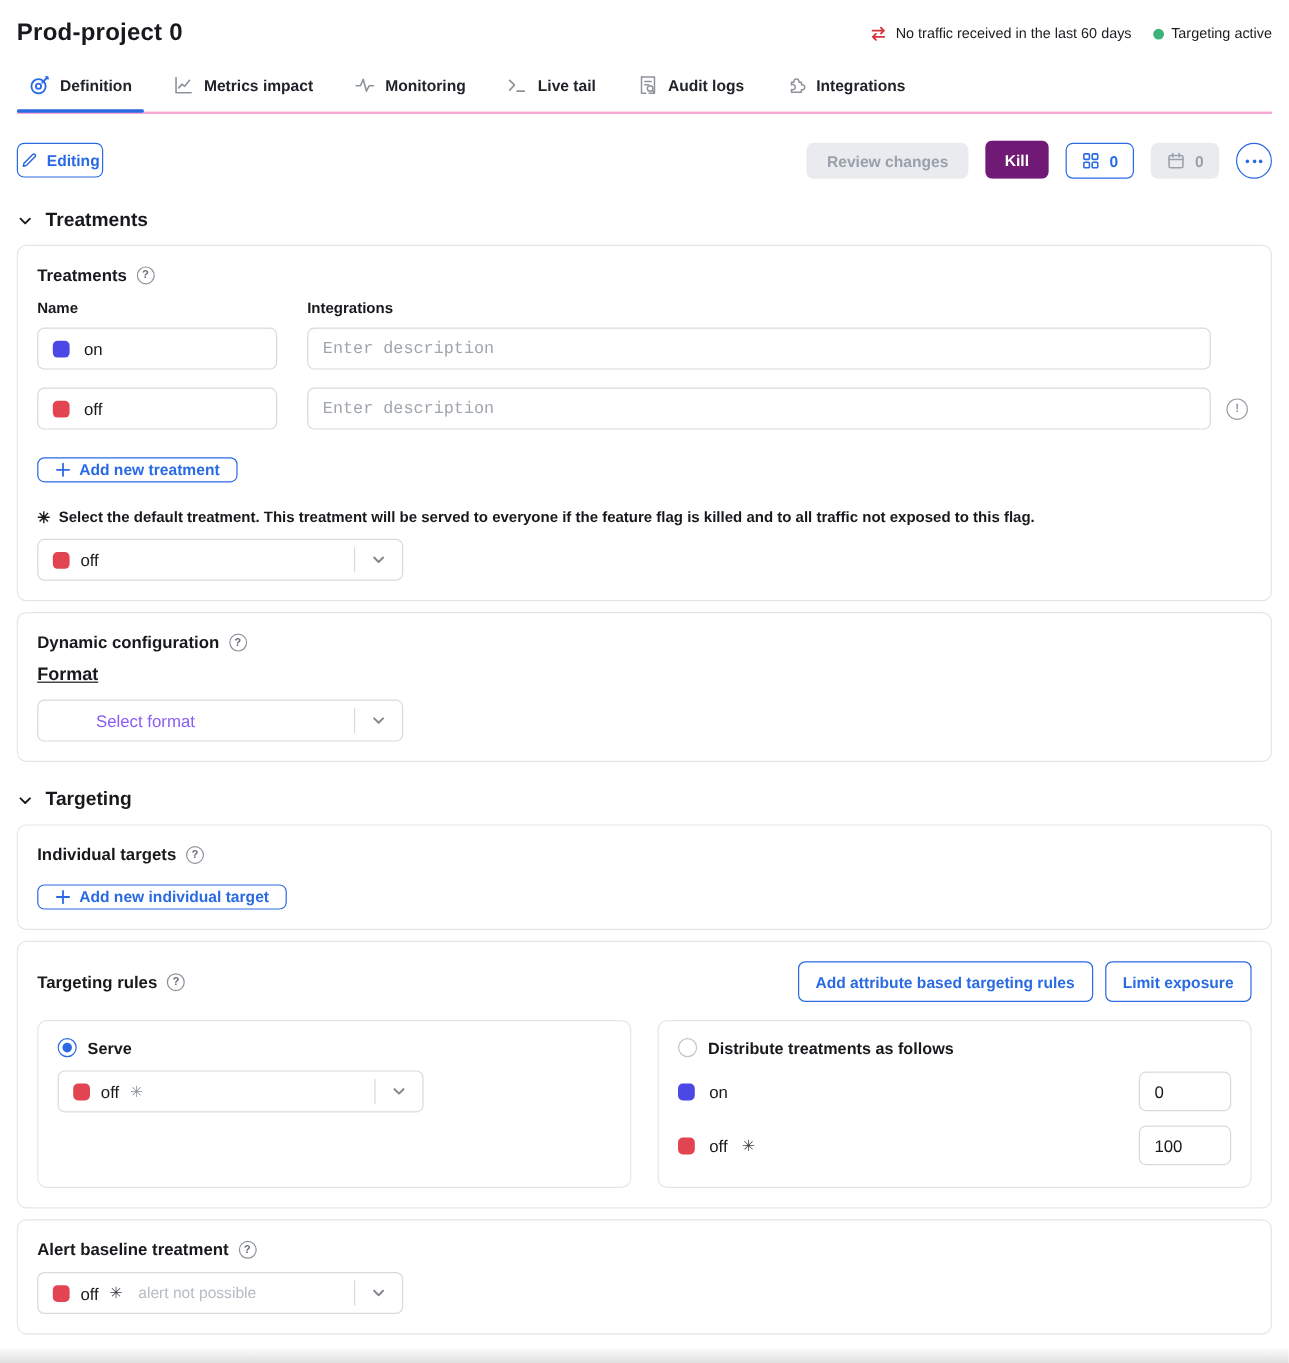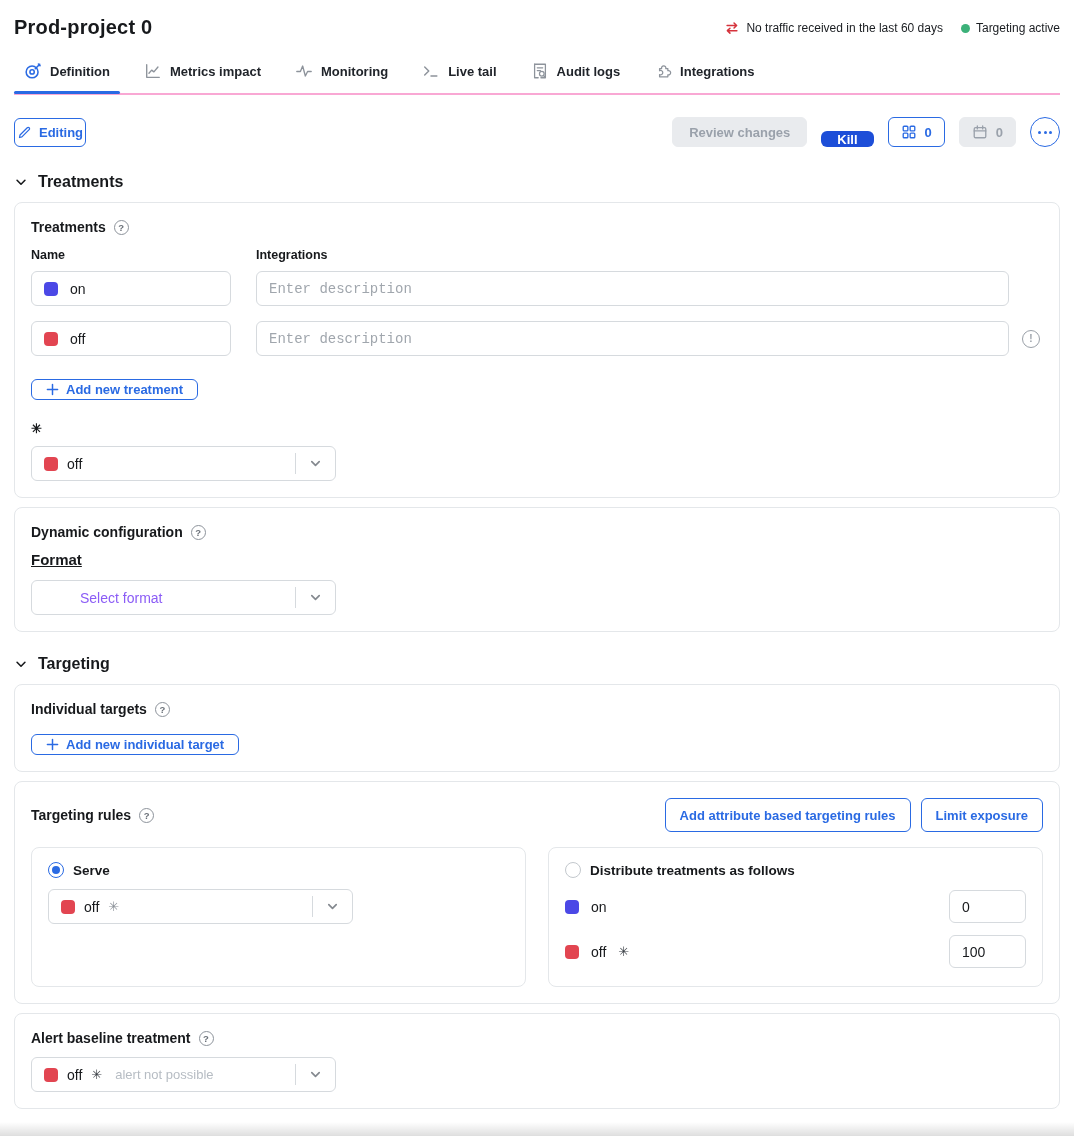--- a/index.html
+++ b/index.html
@@ -28,21 +28,21 @@
 
   
   .toolbar { display:flex; justify-content:space-between; align-items:center; margin-top:22px; }
   .btn { display:inline-flex; align-items:center; justify-content:center; gap:7px; border-radius:6px;
          font-size:13px; font-weight:bold; cursor:pointer; border:1px solid transparent; background:#fff; }
   .btn-outline { border-color:#2a6ae3; color:#2a6ae3; }
   .btn-editing { height:29px; padding:0 2px; }
   .right-actions { display:flex; align-items:flex-end; gap:14px;padding-left:48px; }
   .btn-disabled { background:#e9ebee; color:#9aa1ab; border-color:#e9ebee; cursor:default; }
   .btn-review { height:30px; padding:0 16px; }
-  .btn-kill { height:16px; padding:0 15px; background:#1d4ed8; color:#fff; }
+  .btn-kill { height:32px; padding:0 15px; background:#701a75; color:#fff; }
   .btn-count { height:30px; padding:0 12px; gap:8px; }
   .btn-count.gray { background:#e9ebee; color:#9aa1ab; border-color:#e9ebee; }
   .btn-ellipsis { width:30px; height:30px; border-radius:50%; border:1px solid #2a6ae3; gap:2.5px; }
   .dot { width:3px; height:3px; border-radius:50%; background:#2a6ae3; }
 
   
   .section-header { display:flex; align-items:center; gap:10px; margin-top:26px; margin-bottom:11px;
                     font-size:16px; font-weight:bold; cursor:pointer; }
   .card { border:1px solid #e4e7ea; border-radius:8px; padding:16px; background:#fff; margin-bottom:9px; }
   .card-title-row { display:flex; align-items:center; gap:8px; margin-bottom:13px; }
@@ -283,20 +283,21 @@
       <span class="plus">
         <svg width="13" height="13" viewBox="0 0 14 14" fill="none" stroke="currentColor" stroke-width="1.6" stroke-linecap="round">
           <path d="M7 1.5 V12.5 M1.5 7 H12.5"></path>
         </svg>
       </span>
       <span>Add new treatment</span>
     </button>
 
     <div class="default-note">
       <span class="star dark">✳</span>
+      <span>Select the default treatment. This treatment will be served to everyone if the feature flag is killed and to all traffic not exposed to this flag.</span>
     </div>
 
     <div class="dropdown">
       <span class="dd-content">
         <span class="swatch swatch-red"></span>
         <span>off</span>
       </span>
       <span class="dd-divider"></span>
       <span class="dd-caret">
         <svg width="13" height="13" viewBox="0 0 14 14" fill="none" stroke="currentColor" stroke-width="1.8" stroke-linecap="round" stroke-linejoin="round">

